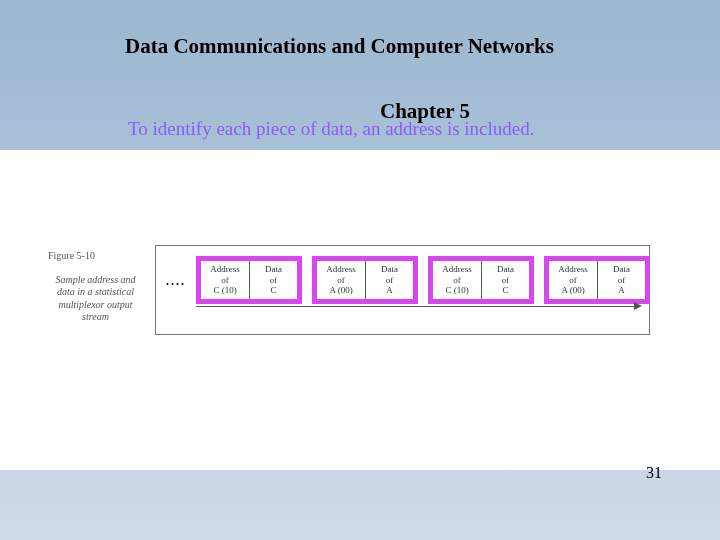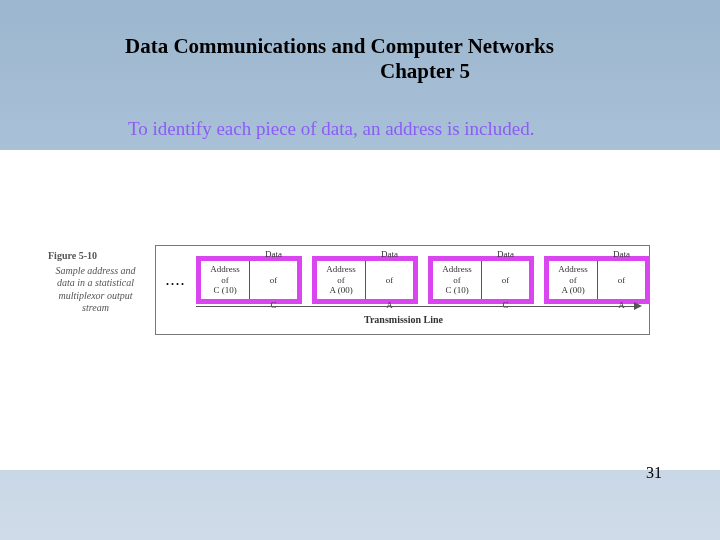--- a/index.html
+++ b/index.html
@@ -18,21 +18,21 @@
     position: absolute;
     top: 34px;
     left: 125px;
     right: 60px;
     font-weight: bold;
     font-size: 21px;
     color: #000;
     line-height: 1.2;
   }
   .header .line1 { display: block; }
-  .header .line2 { display: block; text-align: right; padding-right: 190px; }
+  .header .line2 { display: block; text-align: right; padding-right: 190px; margin-top: 40px; }
   .bodytext {
     position: absolute;
     top: 118px;
     left: 128px;
     font-size: 19px;
     color: #8b5cf6;
   }
   .figure-area {
     position: absolute;
     top: 150px;
@@ -43,21 +43,21 @@
   }
   .fig-caption {
     position: absolute;
     top: 100px;
     left: 48px;
     width: 95px;
     font-size: 10px;
     color: #555;
     line-height: 1.25;
   }
-  .fig-caption .fig-number { font-weight: bold; display: block; margin-bottom: 2px; }
+  .fig-caption .fig-number { font-weight: normal; display: block; margin-bottom: 11px; }
   .fig-caption .fig-text { font-style: italic; display: block; text-align: center; }
   .diagram-box {
     position: absolute;
     top: 95px;
     left: 155px;
     width: 495px;
     height: 90px;
     border: 1px solid #777;
   }
   .ellipsis {
@@ -85,21 +85,21 @@
     height: 38px;
     display: flex;
     flex-direction: column;
     align-items: center;
     justify-content: center;
     font-size: 9px;
     color: #333;
     text-align: center;
     line-height: 1.15;
   }
-  .cell + .cell { border-left: 1px solid #555; gap: 15px; }
+  .cell + .cell { border-left: 1px solid #555; }
   .arrow-line {
     position: absolute;
     top: 60px;
     left: 40px;
     width: 440px;
     height: 1px;
     background: #555;
   }
   .arrow-head {
     position: absolute;
@@ -196,20 +196,19 @@
           <div class="cell">
             <span>Data</span>
             <span>of</span>
             <span>A</span>
           </div>
         </div>
       </div>
 
       <div class="arrow-line"></div>
       <div class="arrow-head"></div>
-      <div class="trans-label">Transmission Line</div>
     </div>
 
   </div>
 
   <div class="page-num">31</div>
 
 </div>
 
 </body></html>

